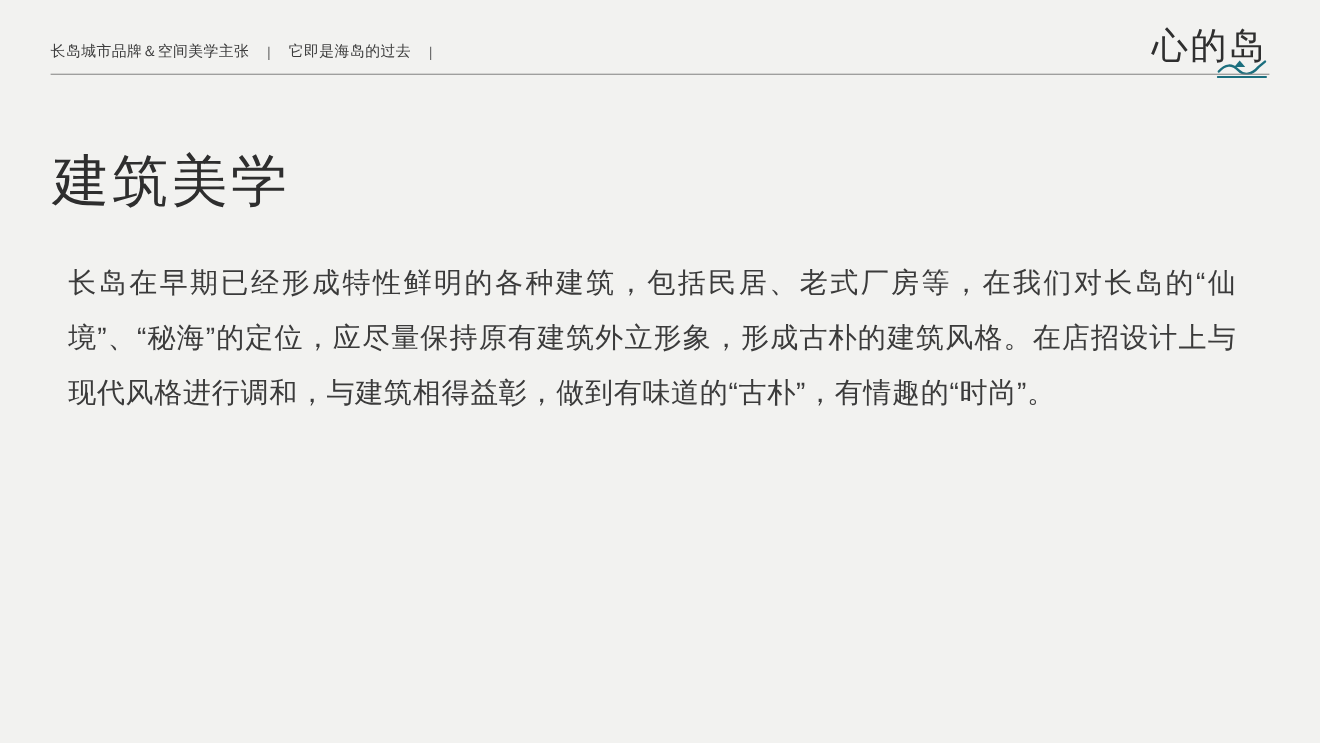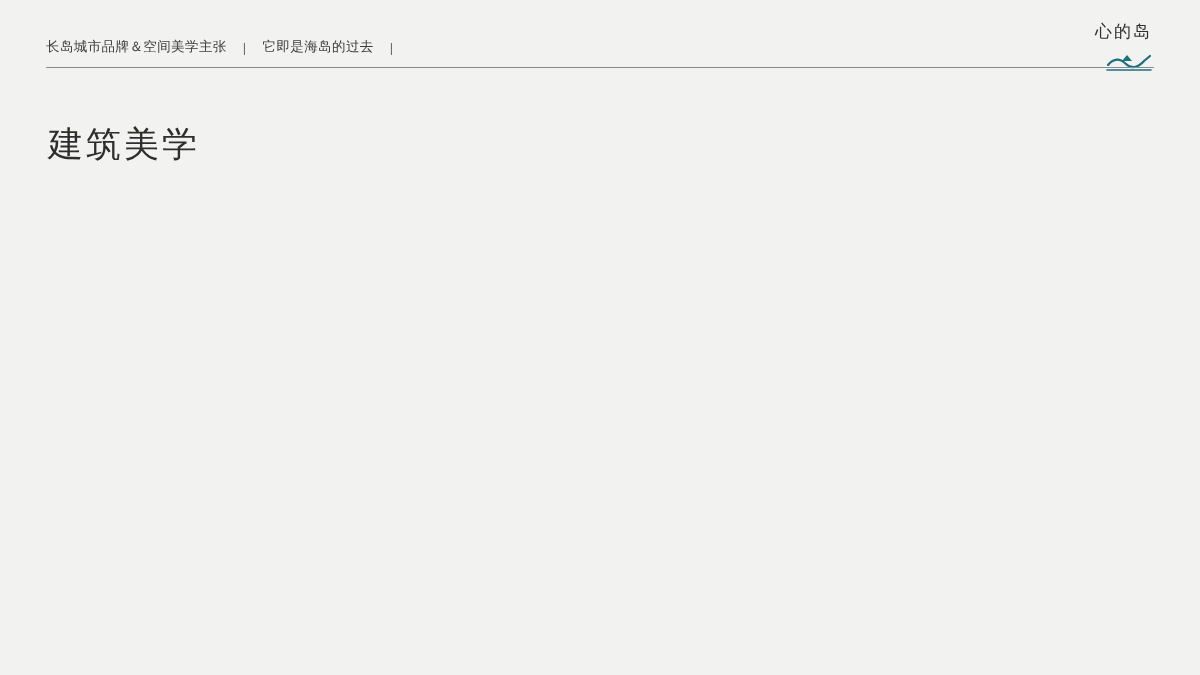--- a/index.html
+++ b/index.html
@@ -62,39 +62,39 @@
     right: 0;
     top: -10px;
     width: 122px;
     height: 56px;
   }
   .logo-text {
     position: absolute;
     right: 2px;
     top: 0;
     font-family: "Liberation Serif", "DejaVu Serif", serif;
-    font-size: 17px;
+    font-size: 33px;
     color: #2f2f2f;
     letter-spacing: 2px;
     white-space: nowrap;
   }
   .logo-mark {
     position: absolute;
     right: 2px;
     top: 32px;
     width: 46px;
     height: 20px;
   }
 
   
   .slide-title {
     position: absolute;
     left: 48px;
     top: 100px;
-    font-size: 35px;
+    font-size: 51px;
     font-weight: 400;
     color: #2e2e2e;
     letter-spacing: 3px;
     line-height: 1.2;
     text-align: center;
   }
 
   
   .body-block {
     position: absolute;
@@ -142,15 +142,16 @@
         </svg>
       </div>
     </div>
 
     <div class="header-rule"></div>
   </div>
 
   <h1 class="slide-title">建筑美学</h1>
 
   <div class="body-block">
+    <p class="para">长岛在早期已经形成特性鲜明的各种建筑，包括民居、老式厂房等，在我们对长岛的“仙境”、“秘海”的定位，应尽量保持原有建筑外立形象，形成古朴的建筑风格。在店招设计上与现代风格进行调和，与建筑相得益彰，做到有味道的“古朴”，有情趣的“时尚”。</p>
   </div>
 
 </div>
 
 </body></html>

